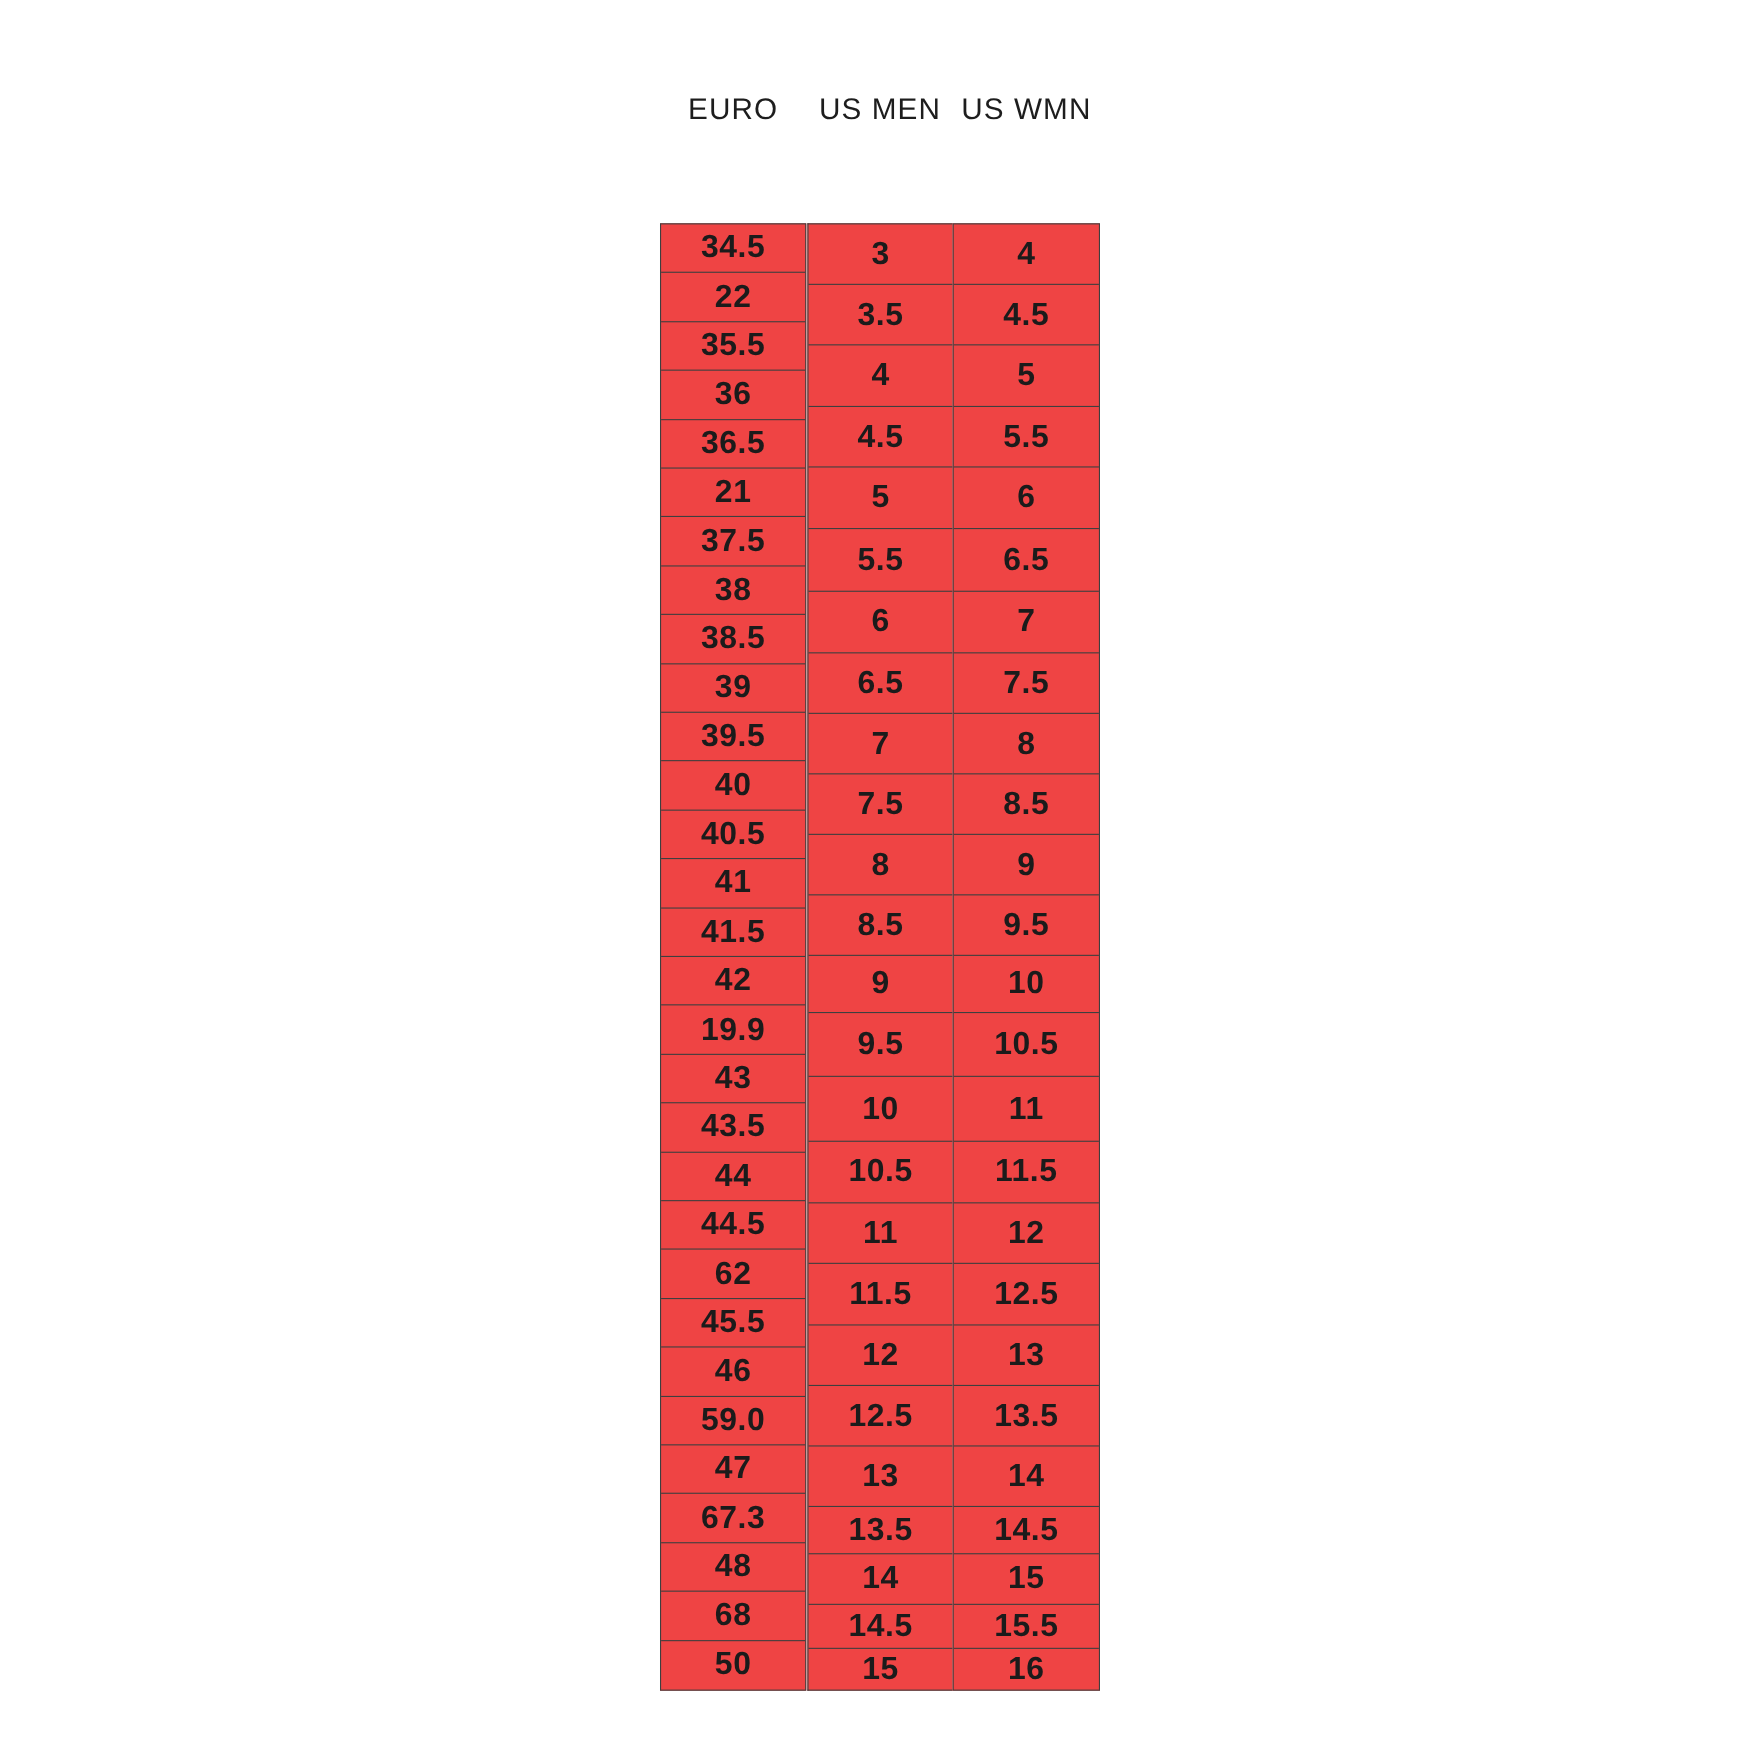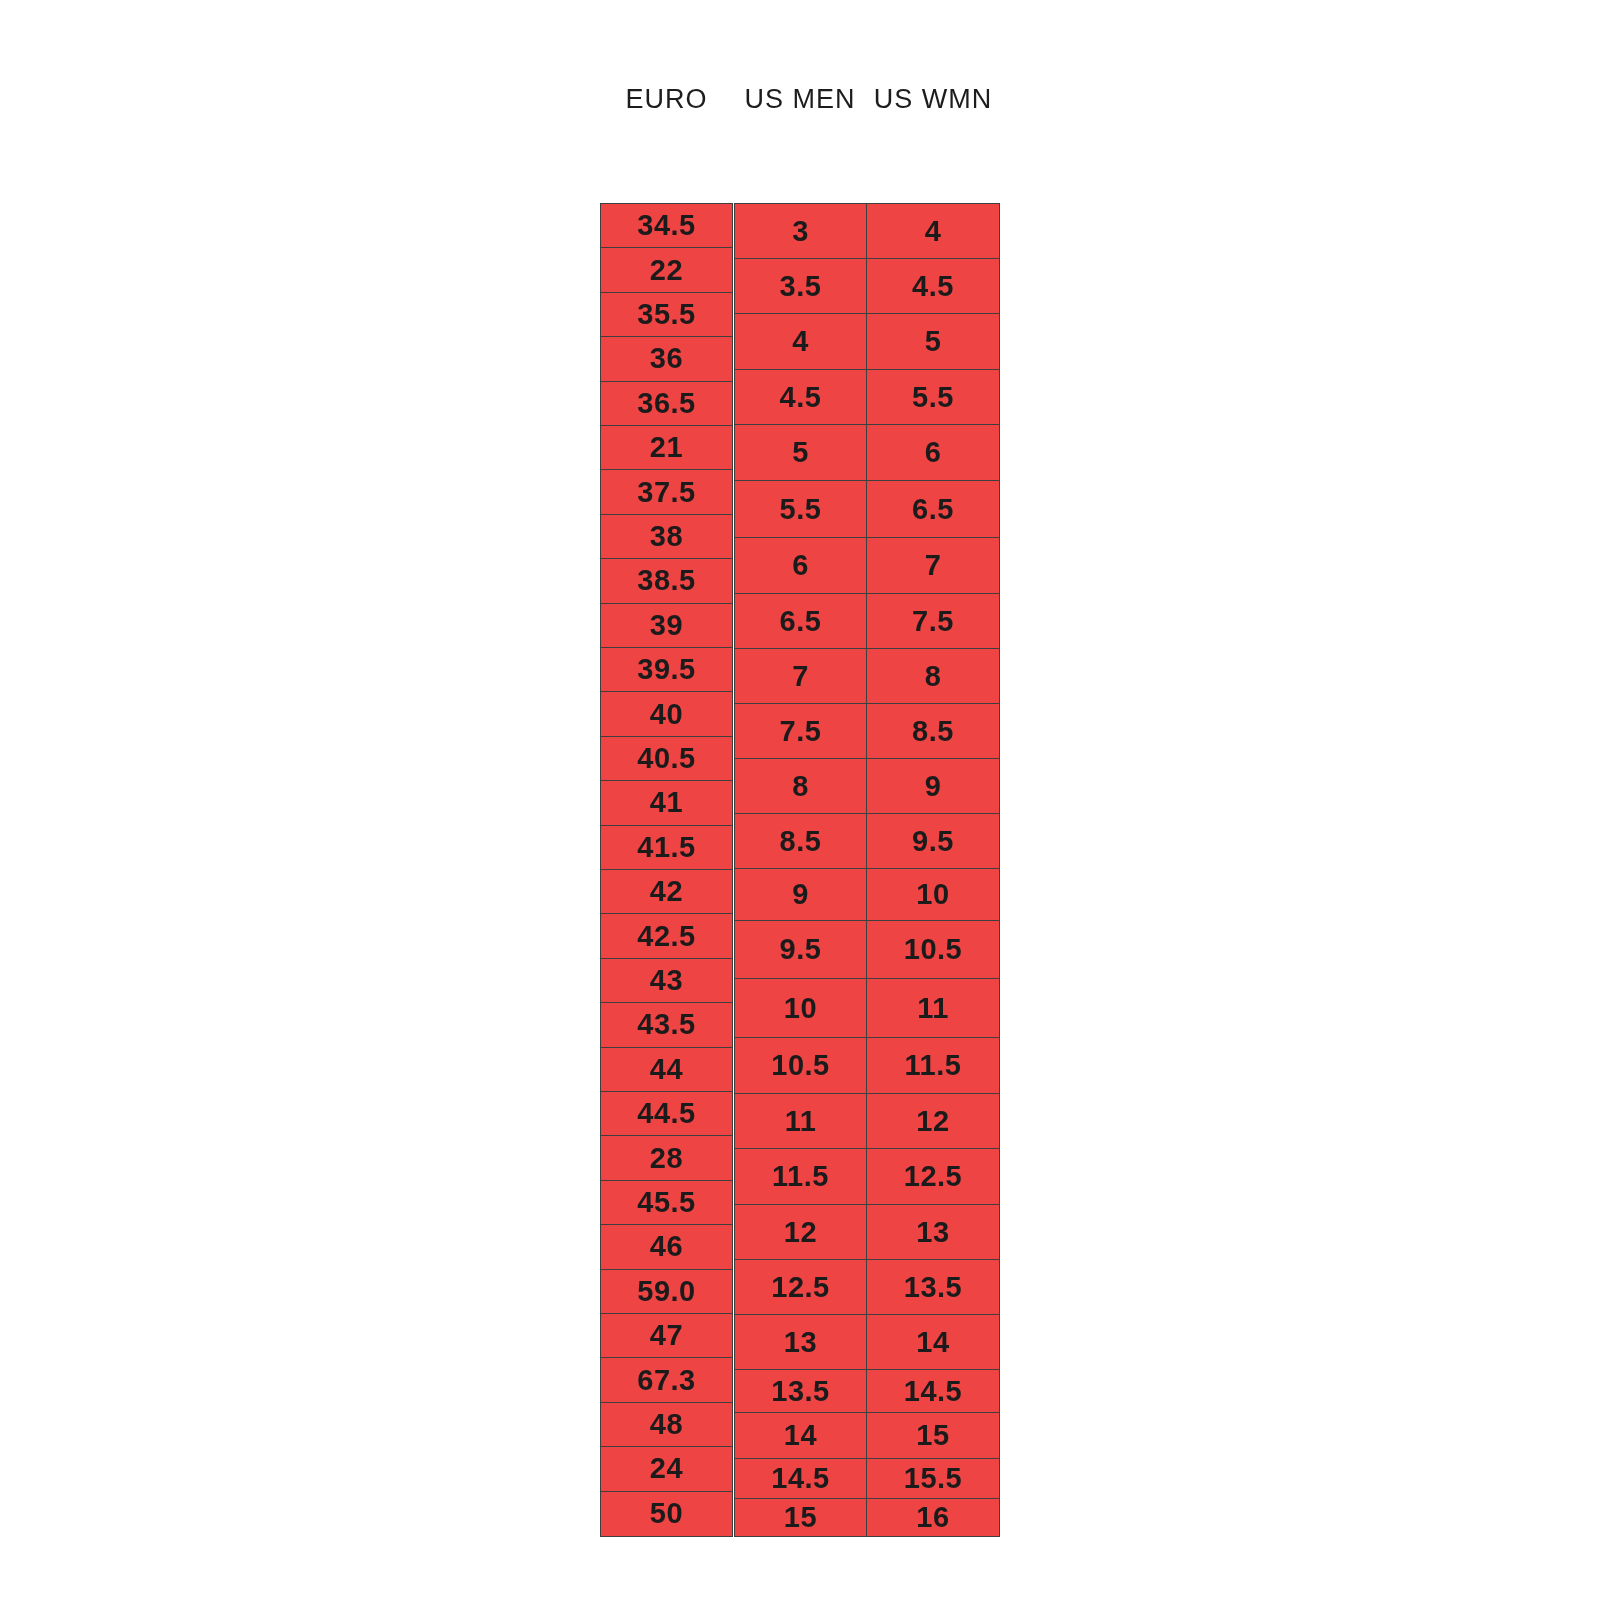--- a/index.html
+++ b/index.html
@@ -94,33 +94,33 @@
       <div class="cell">37.5</div>
       <div class="cell">38</div>
       <div class="cell">38.5</div>
       <div class="cell">39</div>
       <div class="cell">39.5</div>
       <div class="cell">40</div>
       <div class="cell">40.5</div>
       <div class="cell">41</div>
       <div class="cell">41.5</div>
       <div class="cell">42</div>
-      <div class="cell">42.5</div>
+      <div class="cell">19.9</div>
       <div class="cell">43</div>
       <div class="cell">43.5</div>
       <div class="cell">44</div>
       <div class="cell">44.5</div>
-      <div class="cell">28</div>
+      <div class="cell">62</div>
       <div class="cell">45.5</div>
       <div class="cell">46</div>
       <div class="cell">59.0</div>
       <div class="cell">47</div>
       <div class="cell">67.3</div>
       <div class="cell">48</div>
-      <div class="cell">24</div>
+      <div class="cell">68</div>
       <div class="cell">50</div>
     </div>
 
   <div class="col men">
       <div class="cell">3</div>
       <div class="cell">3.5</div>
       <div class="cell">4</div>
       <div class="cell">4.5</div>
       <div class="cell">5</div>
       <div class="cell">5.5</div>

